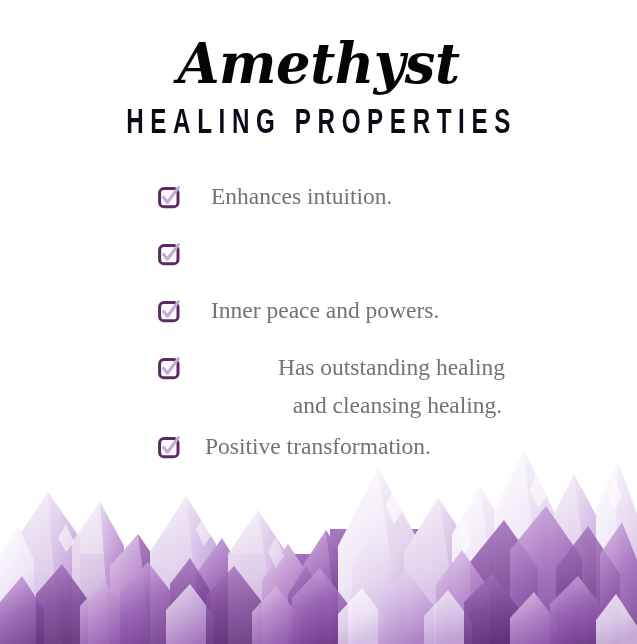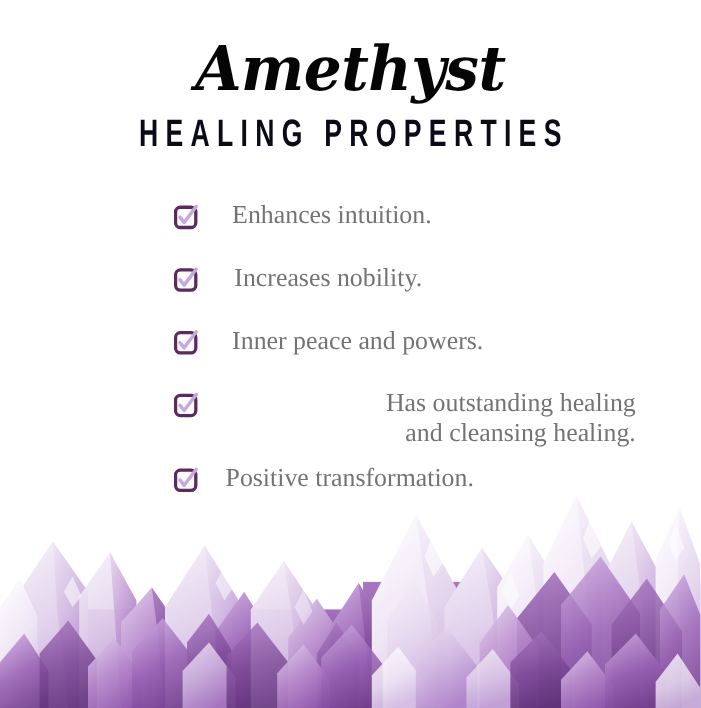--- a/index.html
+++ b/index.html
@@ -85,21 +85,22 @@
     font-size: 23.5px;
     line-height: 27px;
     color: #737373;
     white-space: pre-line;
     text-indent: 0;
   }
   .benefit-item.indent-a .benefit-text { padding-left: 8px; }
   .benefit-item.indent-b .benefit-text { padding-left: 10px; }
   .benefit-item.indent-c .benefit-text { padding-left: 2px; }
   .benefit-item.two-line .benefit-text {
-    text-align: right;
+    text-align: center;
+    margin-top: 11px;
   }
   .benefit-item.two-line .line2 { padding-left: 14px; display: block; }
 
   
   .crystal-band {
     position: absolute;
     left: 0;
     bottom: 0;
     width: 637px;
     height: 210px;
@@ -129,21 +130,20 @@
       <span class="benefit-text">Enhances intuition.</span>
     </li>
 
     <li class="benefit-item gap-lg indent-b">
       <span class="checkbox-icon">
         <svg viewBox="0 0 24 24" width="24" height="24">
           <rect x="1.6" y="3.4" width="18.4" height="18.4" rx="4.4" ry="4.4" fill="#fdfbfe" stroke="#5c2a5e" stroke-width="3"></rect>
           <path d="M5.6 12.4 L9.4 17.2 L20.4 2.6" fill="none" stroke="#c6a9dc" stroke-width="3.1" stroke-linecap="round" stroke-linejoin="round"></path>
         </svg>
       </span>
-      <span class="benefit-text">Increases nobility.</span>
     </li>
 
     <li class="benefit-item gap-lg indent-a">
       <span class="checkbox-icon">
         <svg viewBox="0 0 24 24" width="24" height="24">
           <rect x="1.6" y="3.4" width="18.4" height="18.4" rx="4.4" ry="4.4" fill="#fdfbfe" stroke="#5c2a5e" stroke-width="3"></rect>
           <path d="M5.6 12.4 L9.4 17.2 L20.4 2.6" fill="none" stroke="#c6a9dc" stroke-width="3.1" stroke-linecap="round" stroke-linejoin="round"></path>
         </svg>
       </span>
       <span class="benefit-text">Inner peace and powers.</span>

